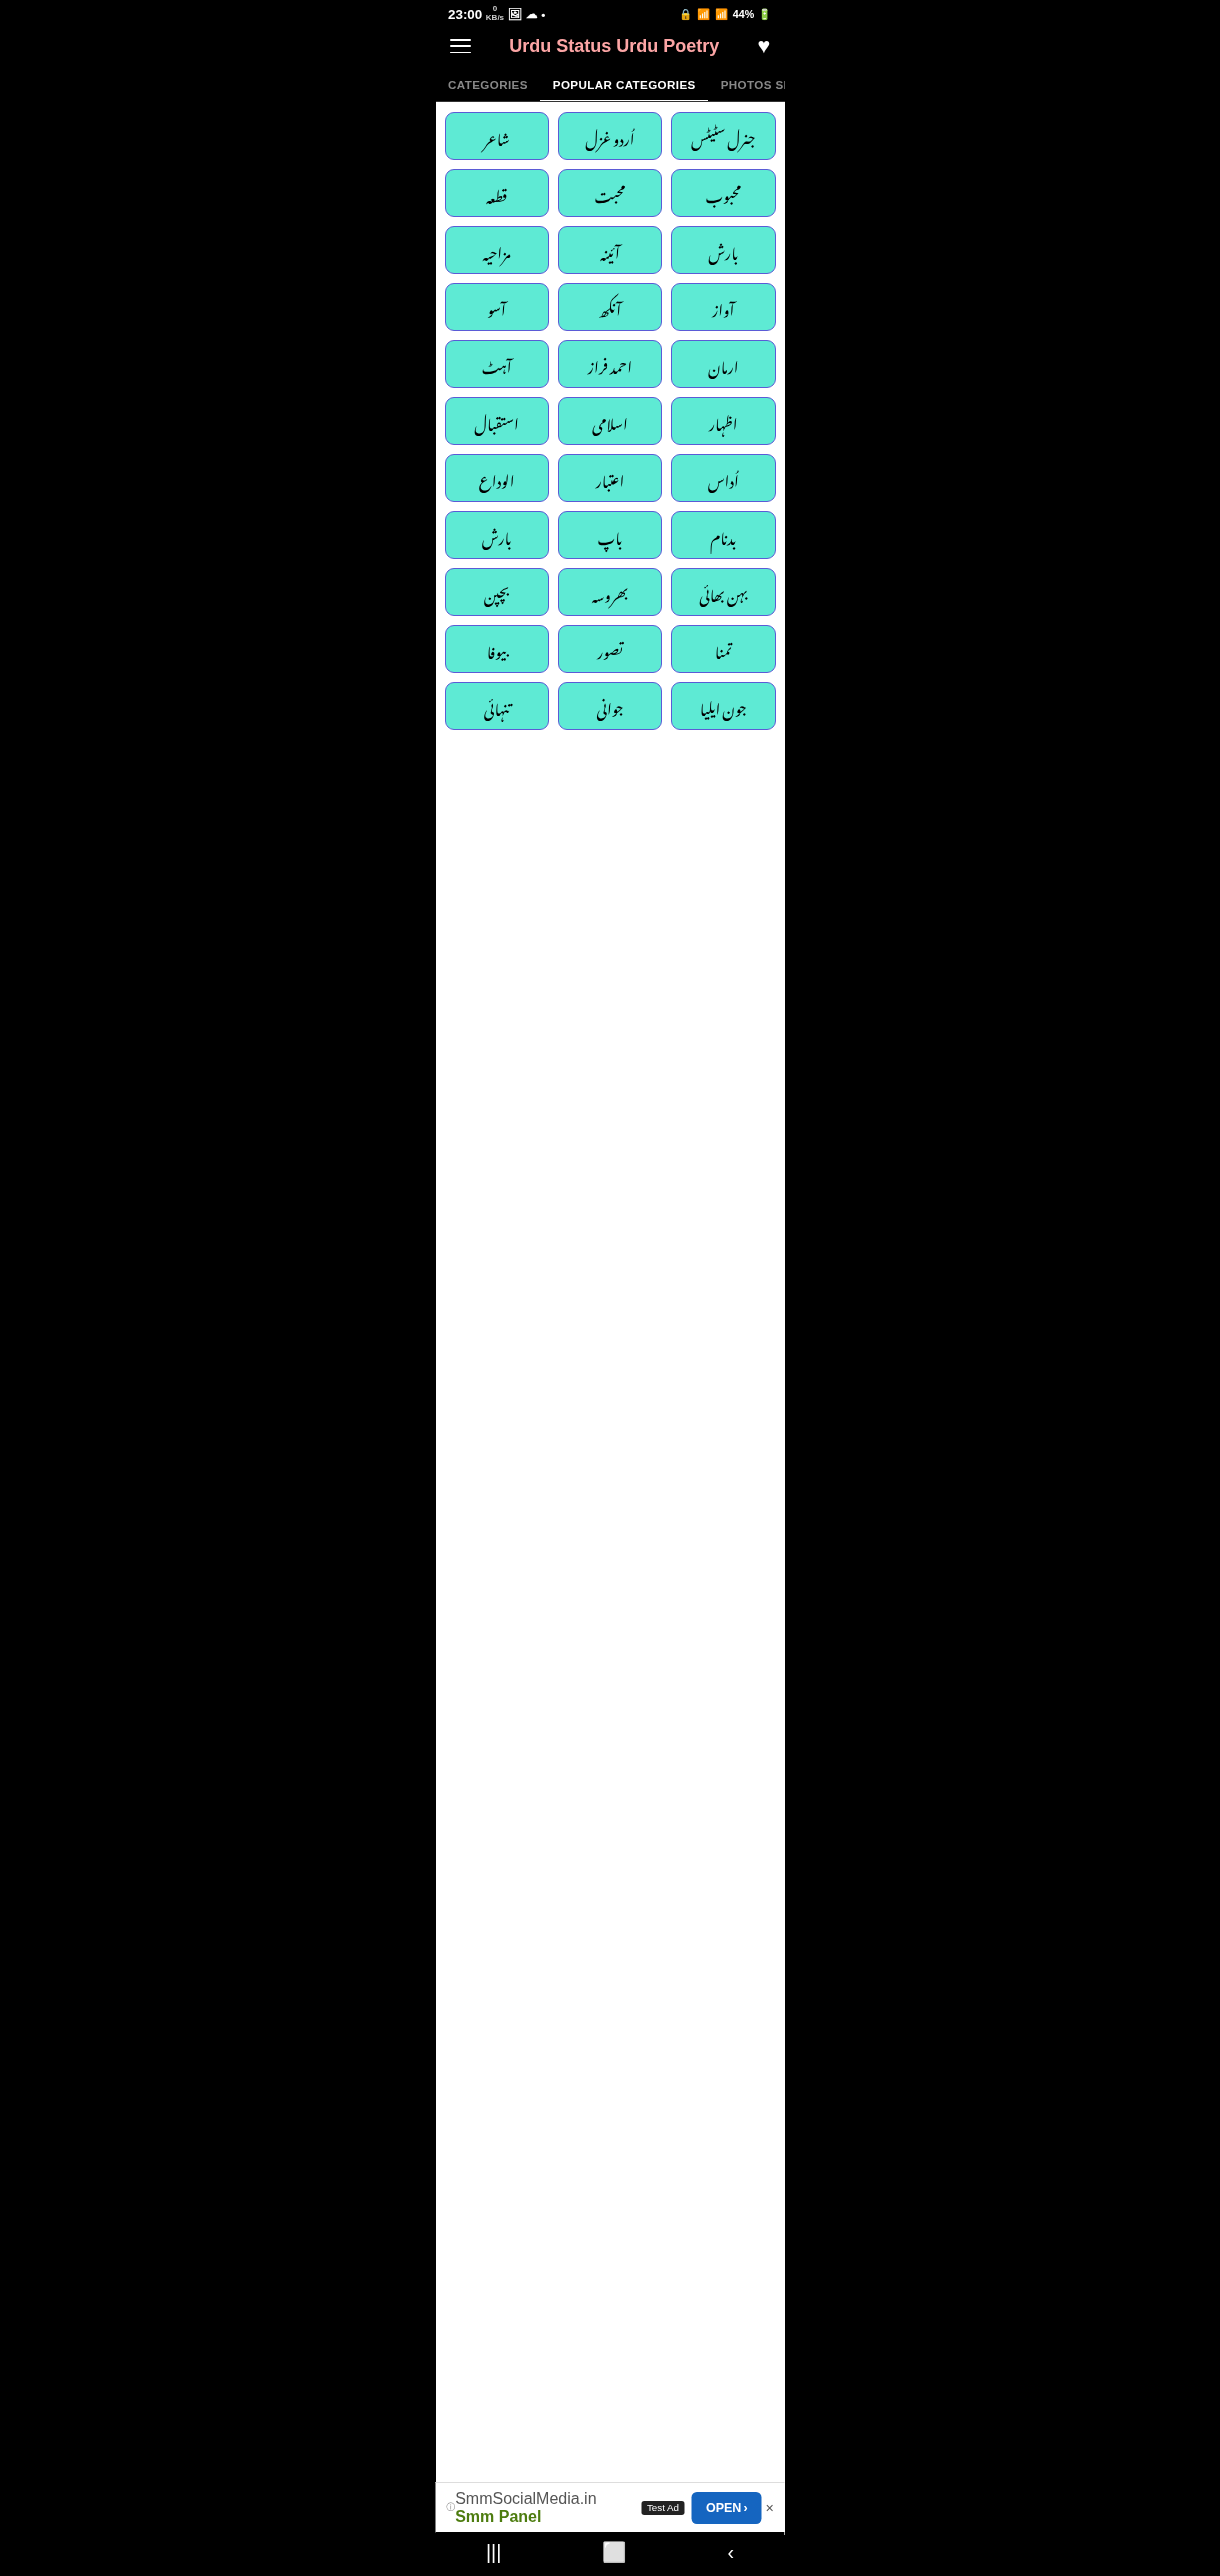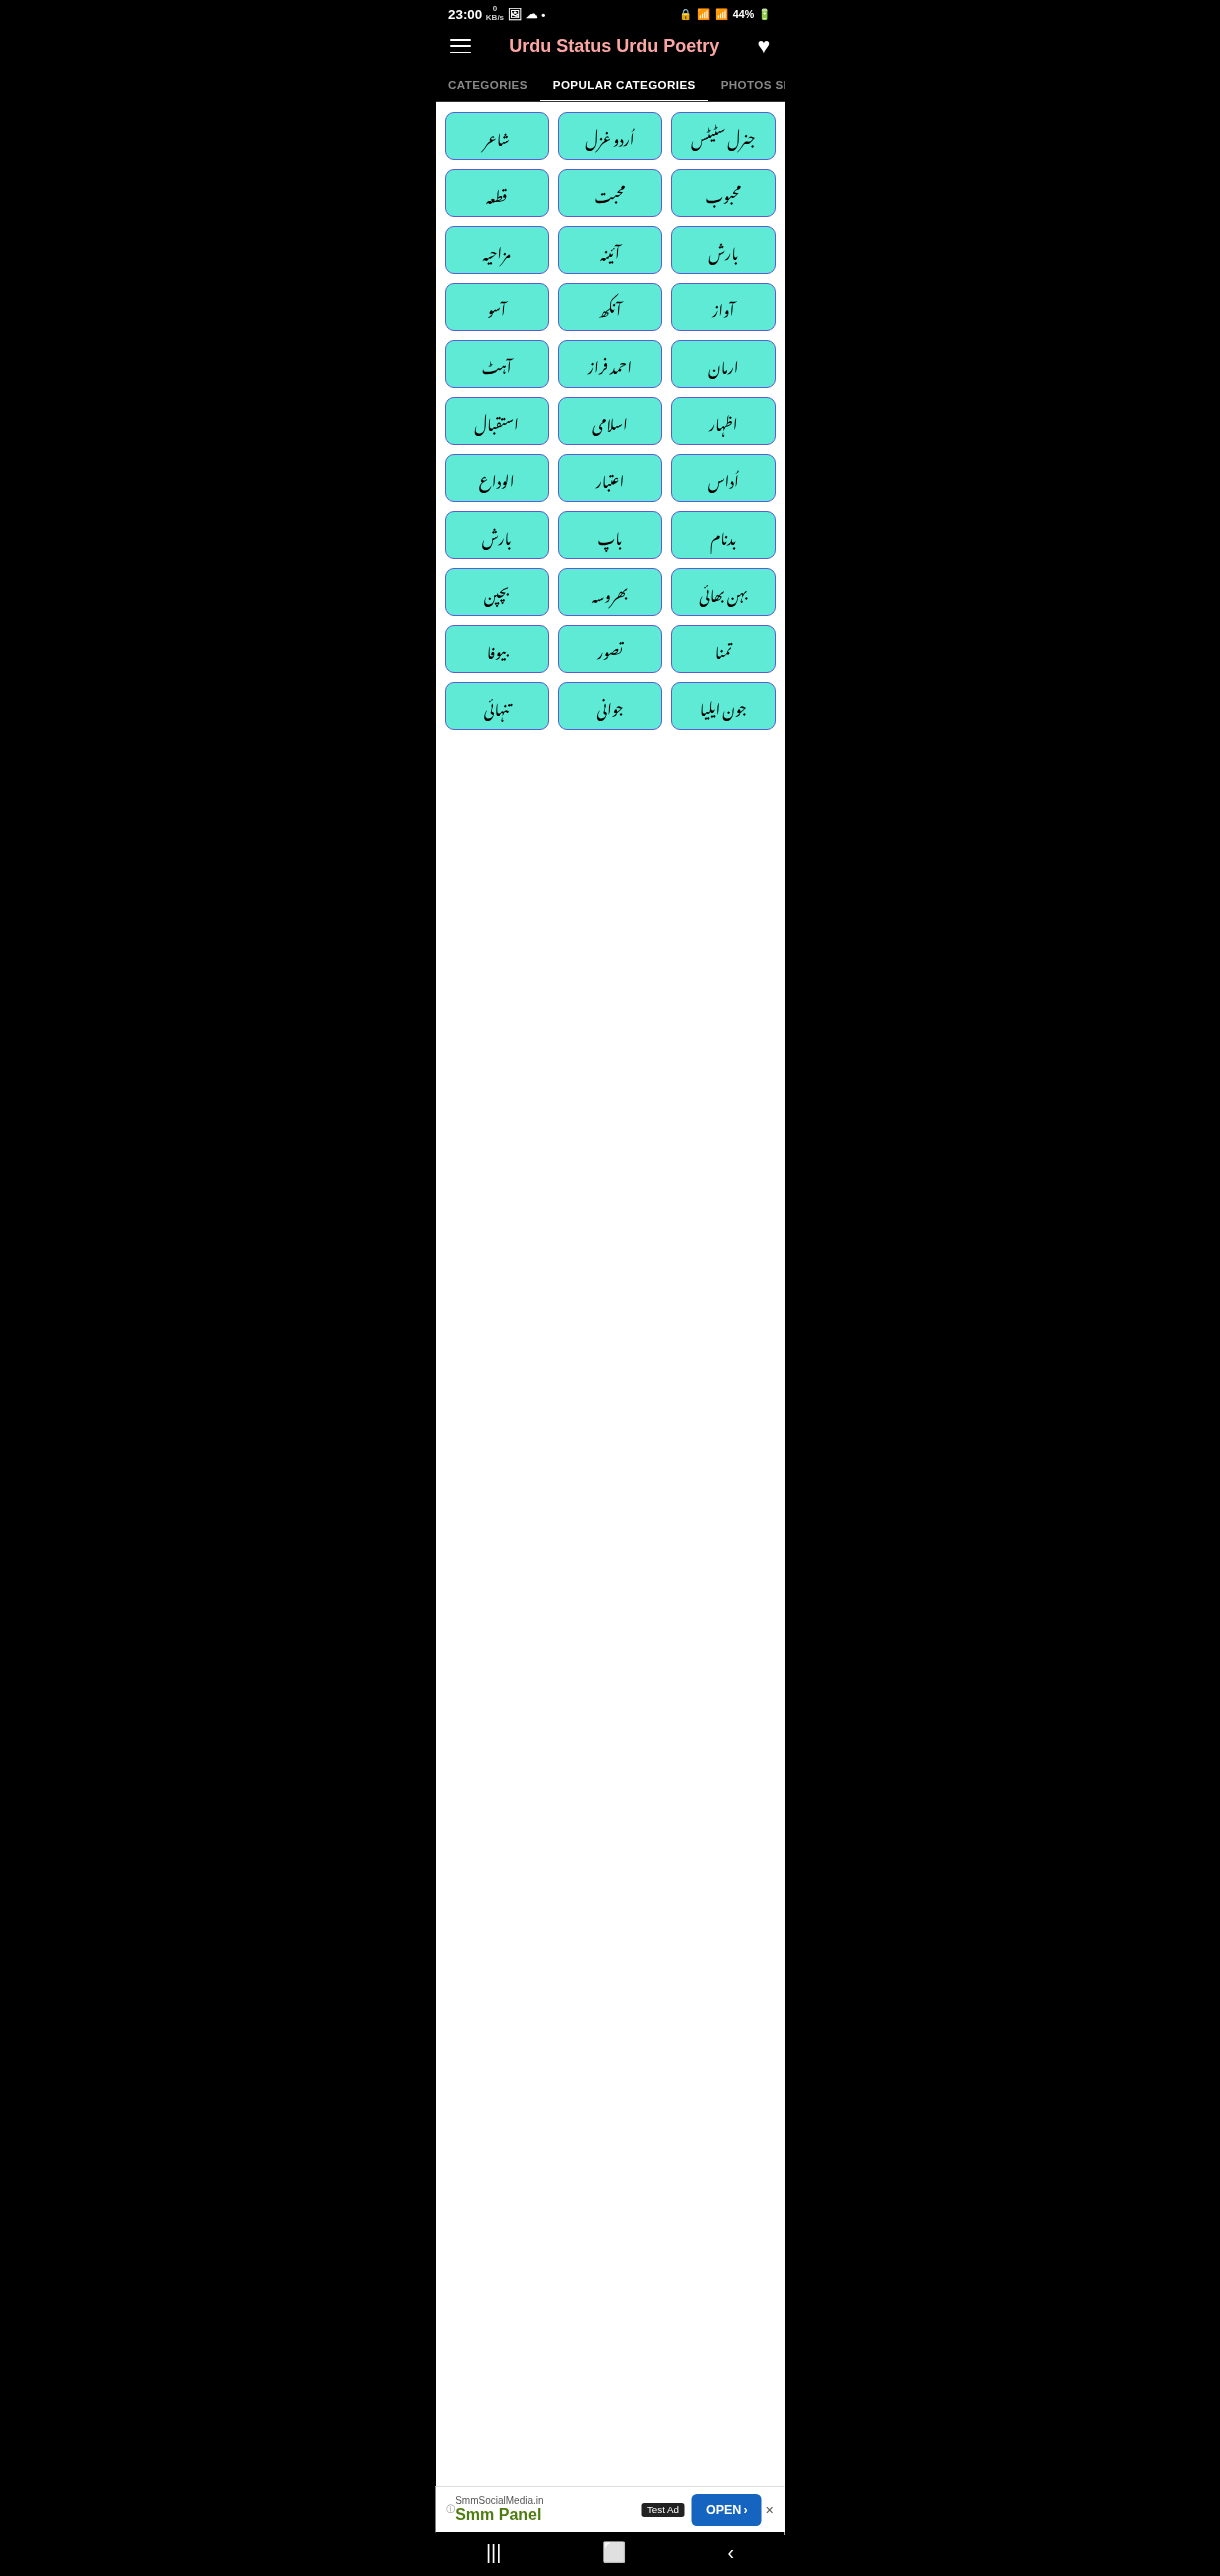--- a/index.html
+++ b/index.html
@@ -99,21 +99,21 @@
       transform: translateX(-50%);
       width: 349px;
       background: #fff;
       border-top: 0.9px solid #ddd;
       display: flex;
       align-items: center;
       padding: 7.2px 10.7px;
       z-index: 100;
     }
     .ad-left { flex: 1; }
-    .ad-source { font-size: 10px; color: #555; }
+    .ad-source { font-size: 16px; color: #555; }
     .ad-title { font-size: 16px; font-weight: 700; color: #4d7c0f; }
     .ad-label {
       background: #222;
       color: #fff;
       font-size: 9.8px;
       padding: 1.8px 5.4px;
       border-radius: 2.7px;
       margin: 0 7.2px;
     }
     .ad-open-btn {

